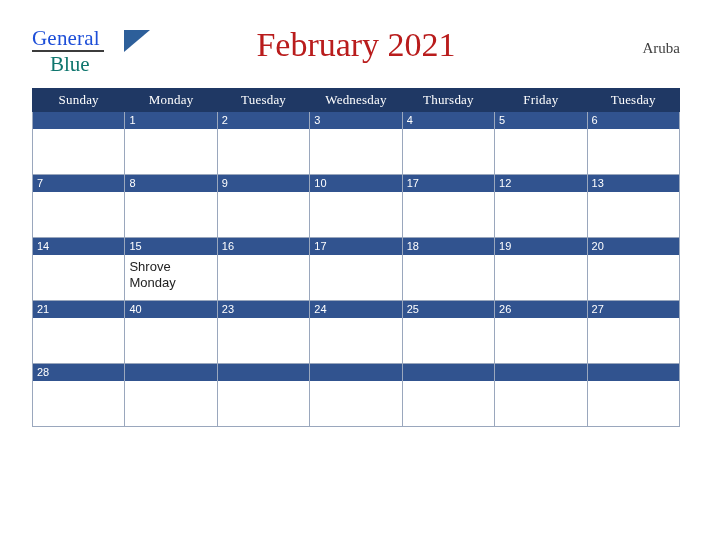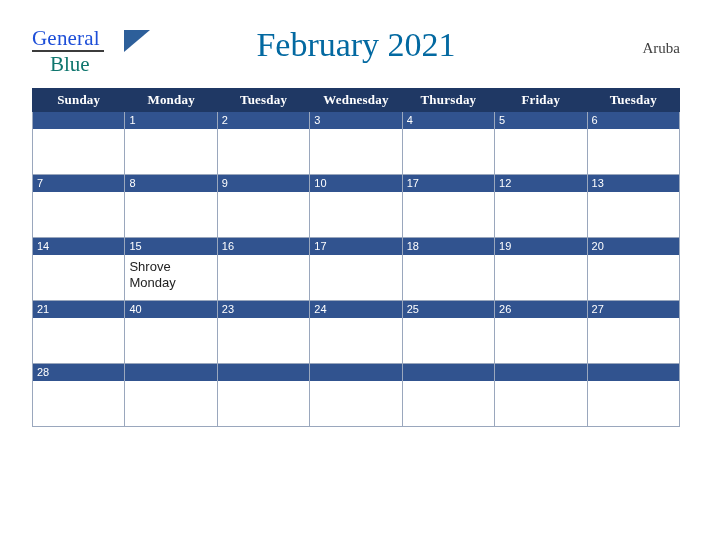--- a/index.html
+++ b/index.html
@@ -65,21 +65,21 @@
     border-left: 26px solid #2d5f9a;
     border-bottom: 22px solid transparent;
   }
   .title {
     position: absolute;
     left: 0;
     right: 0;
     top: 8px;
     text-align: center;
     font-size: 34px;
-    color: #0369a1;
+    color: #b91c1c;
     font-family: "Liberation Serif", serif;
     font-weight: normal;
   }
   .country {
     position: absolute;
     right: 0;
     top: 22px;
     font-size: 15px;
     color: #404040;
     font-family: "Liberation Serif", serif;
@@ -90,21 +90,21 @@
     margin: 8px 32px 0 32px;
     border-collapse: collapse;
     width: 648px;
     table-layout: fixed;
   }
   .calendar th {
     background: #1f3864;
     color: #ffffff;
     font-family: "Liberation Serif", serif;
     font-size: 13px;
-    font-weight: bold;
+    font-weight: normal;
     height: 20px;
     border: 1px solid #1f3864;
     text-align: center;
     letter-spacing: 0.2px;
   }
   .calendar td {
     border: 1px solid #9aa7bd;
     vertical-align: top;
     padding: 0;
     height: 62px;

